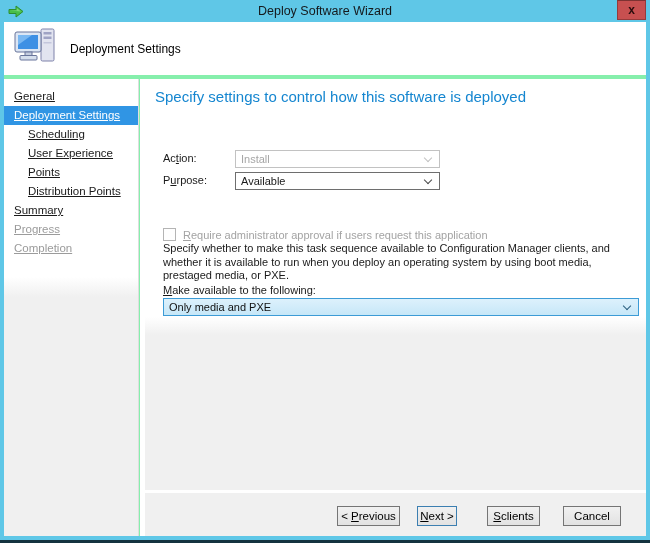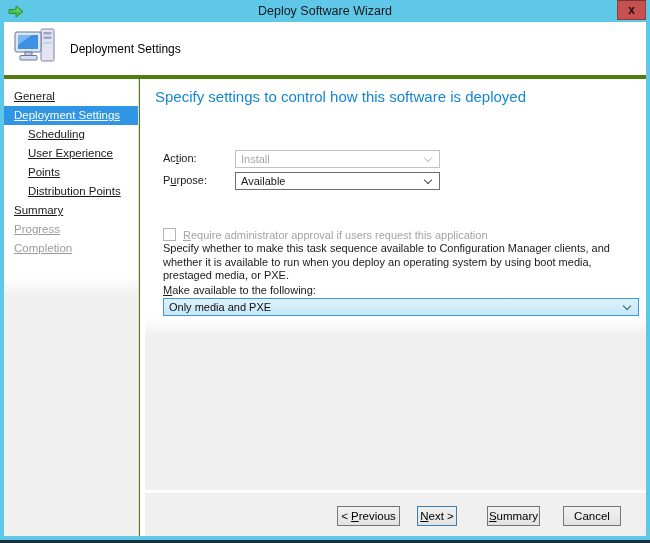--- a/index.html
+++ b/index.html
@@ -13,21 +13,21 @@
   
   .titlebar{position:absolute;top:0;left:0;right:0;height:22px;}
   .title-text{position:absolute;left:0;right:0;top:0;height:22px;line-height:22px;
     text-align:center;font-size:12.5px;color:#15191c;}
   .title-icon{position:absolute;left:8px;top:4px;width:16px;height:15px;}
   .close-btn{position:absolute;right:4px;top:0;width:29px;height:20px;
     background:#C75050;border:1px solid #953B3B;border-top-color:#7d3232;
     color:#2a0c0c;font-weight:bold;font-size:12px;line-height:17px;text-align:center;
     padding:0;cursor:pointer;font-family:"Liberation Sans",sans-serif;}
   
-  .client{position:absolute;left:4px;right:4px;top:22px;bottom:7px;background:#4d7c0f;}
+  .client{position:absolute;left:4px;right:4px;top:22px;bottom:7px;background:#86efac;}
   .bottom-dark{position:absolute;left:0;right:0;bottom:0;height:3px;background:#14333F;}
   
   .header{position:absolute;top:0;left:0;right:0;height:53px;background:#fff;}
   .header-icon{position:absolute;left:9px;top:5px;}
   .header-title{position:absolute;left:66px;top:20px;font-size:12px;color:#000;}
   
   .body{position:absolute;top:57px;left:0;right:0;bottom:0;}
   .sidebar{position:absolute;left:0;top:0;bottom:0;width:135px;
     background:linear-gradient(to bottom,#ffffff 0px,#ffffff 198px,#f0f0f0 218px);
     border-right:1px solid #DEDEDE;padding-top:8px;}
@@ -138,21 +138,21 @@
 
         <label class="lbl" style="left:18px;top:205px;"><span></span><span class="key">M</span><span>ake available to the following:</span></label>
         <div class="combo focused" style="left:18px;top:219px;width:476px;">
           <span>Only media and PXE</span>
           <span class="chev"></span>
         </div>
 
         <div class="footer-line"></div>
         <button class="btn" style="left:192px;width:63px;"><span>&lt; </span><span class="key">P</span><span>revious</span></button>
         <button class="btn default" style="left:272px;width:40px;"><span></span><span class="key">N</span><span>ext &gt;</span></button>
-        <button class="btn" style="left:342px;width:53px;"><span></span><span class="key">S</span><span>ummary</span></button>
+        <button class="btn" style="left:342px;width:53px;"><span></span><span class="key">S</span><span>clients</span></button>
         <button class="btn" style="left:418px;width:58px;">Cancel</button>
 
       </div>
     </div>
   </div>
 
   <div class="bottom-dark"></div>
 </div>
 
 </body></html>

